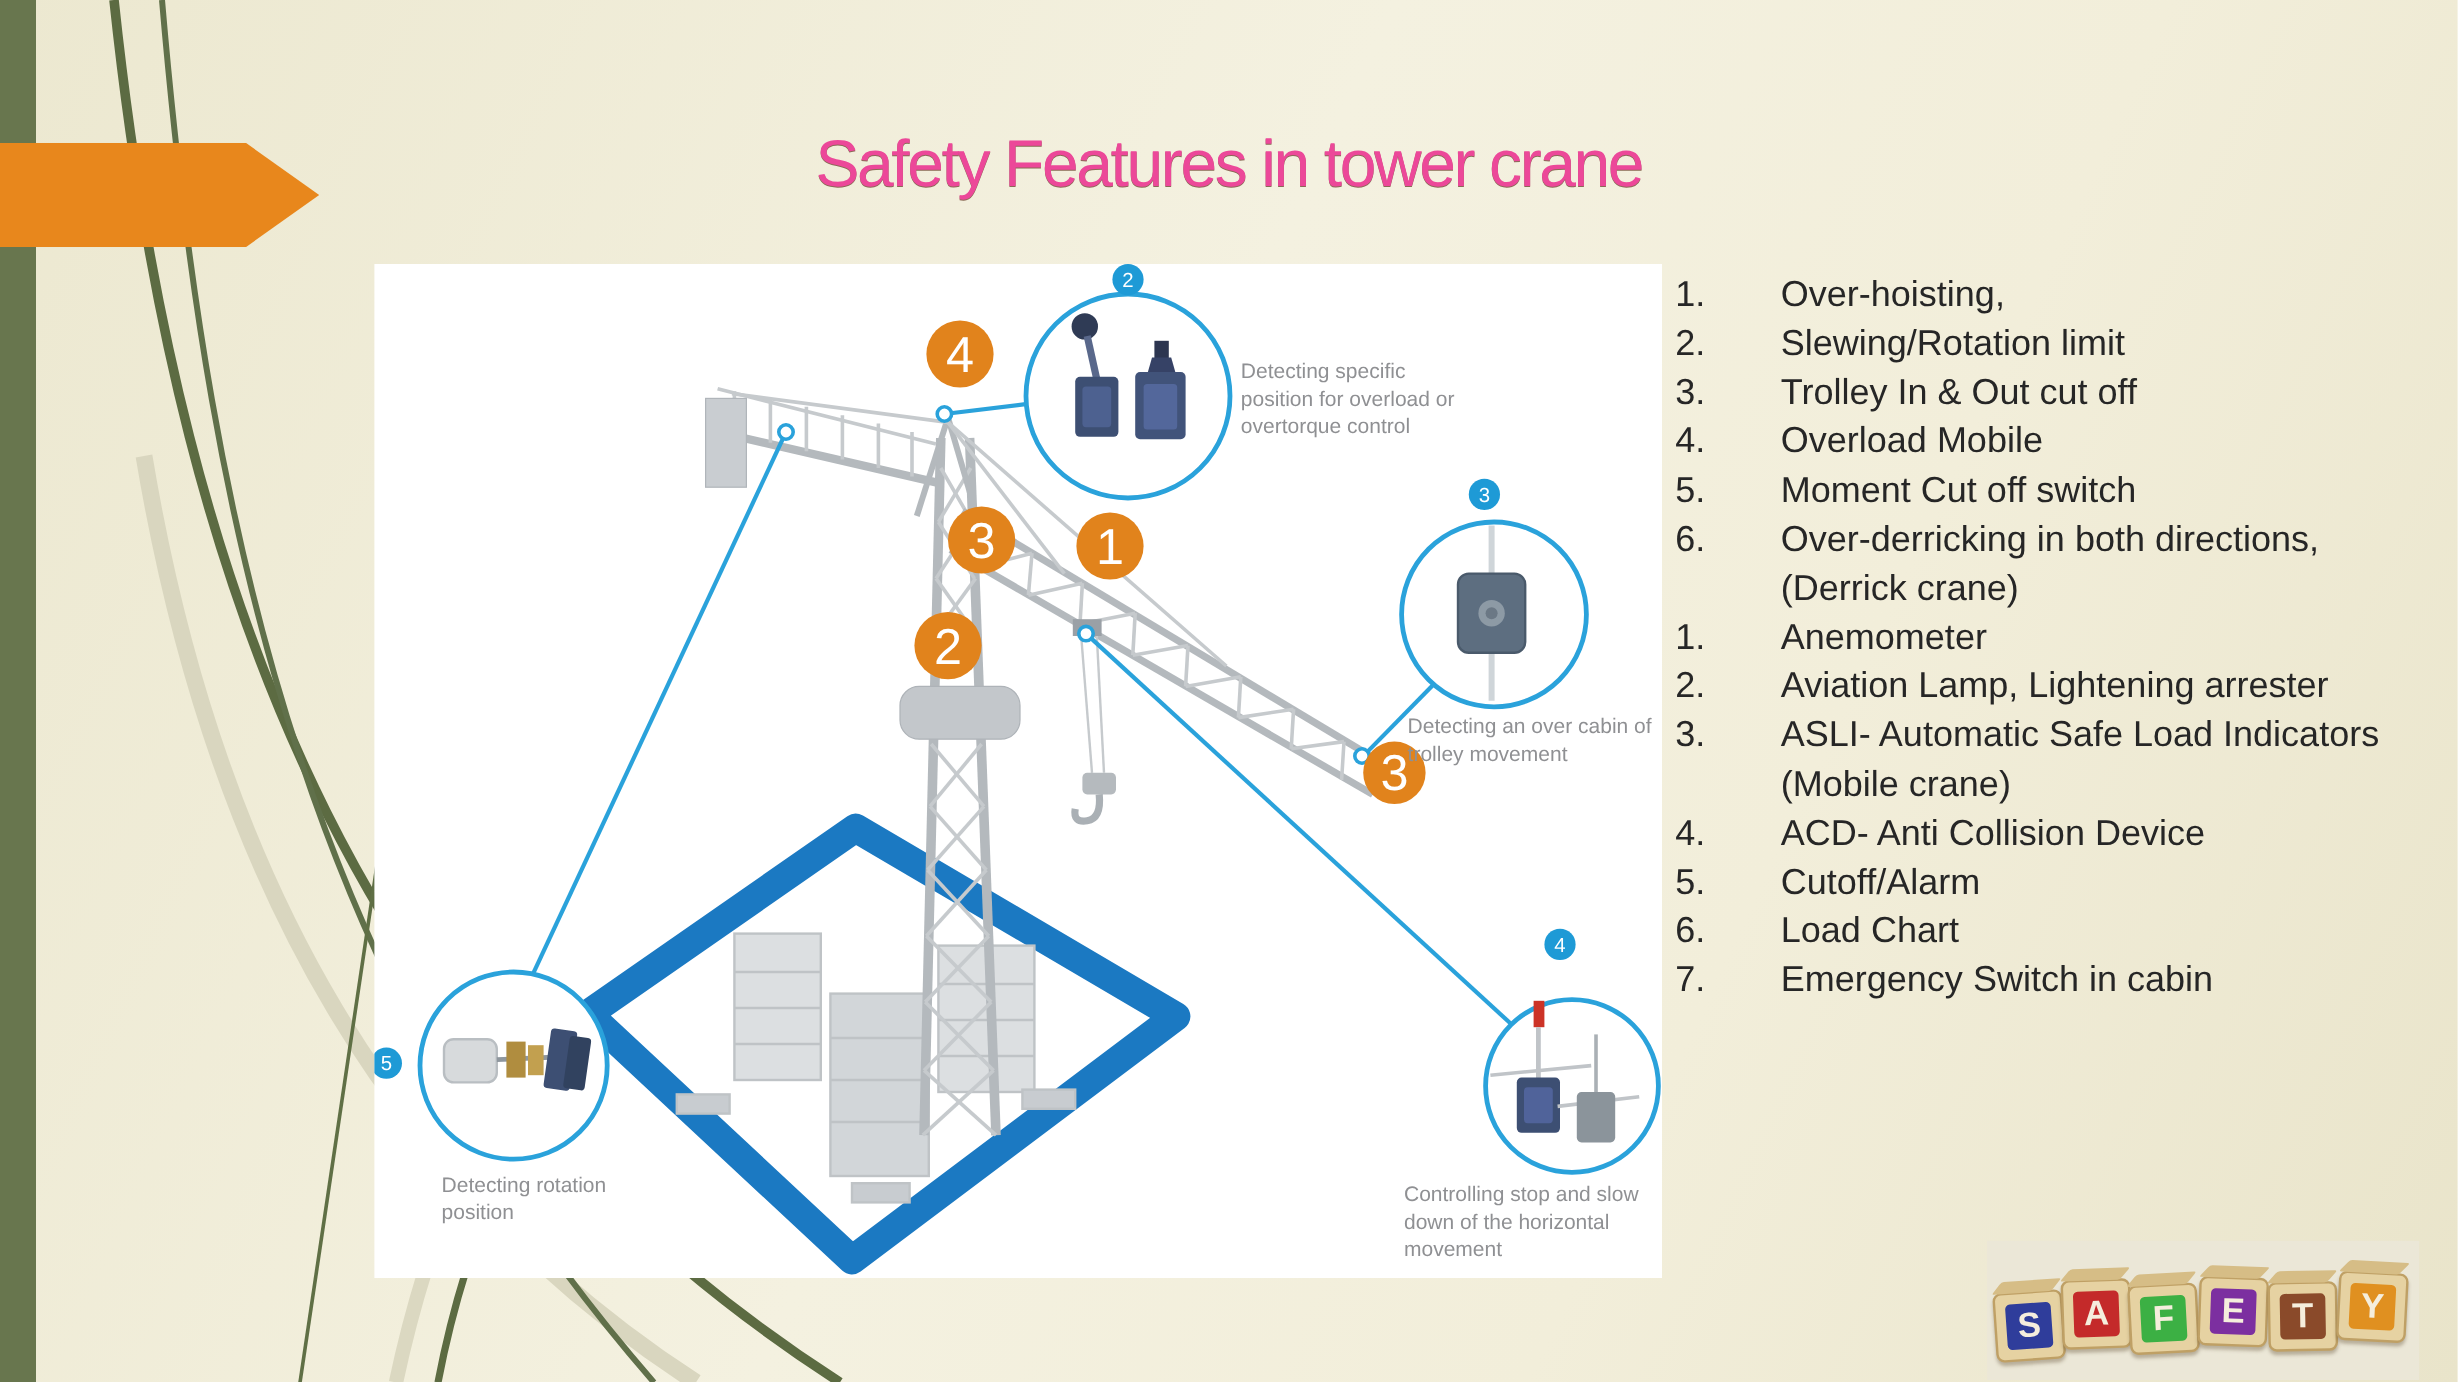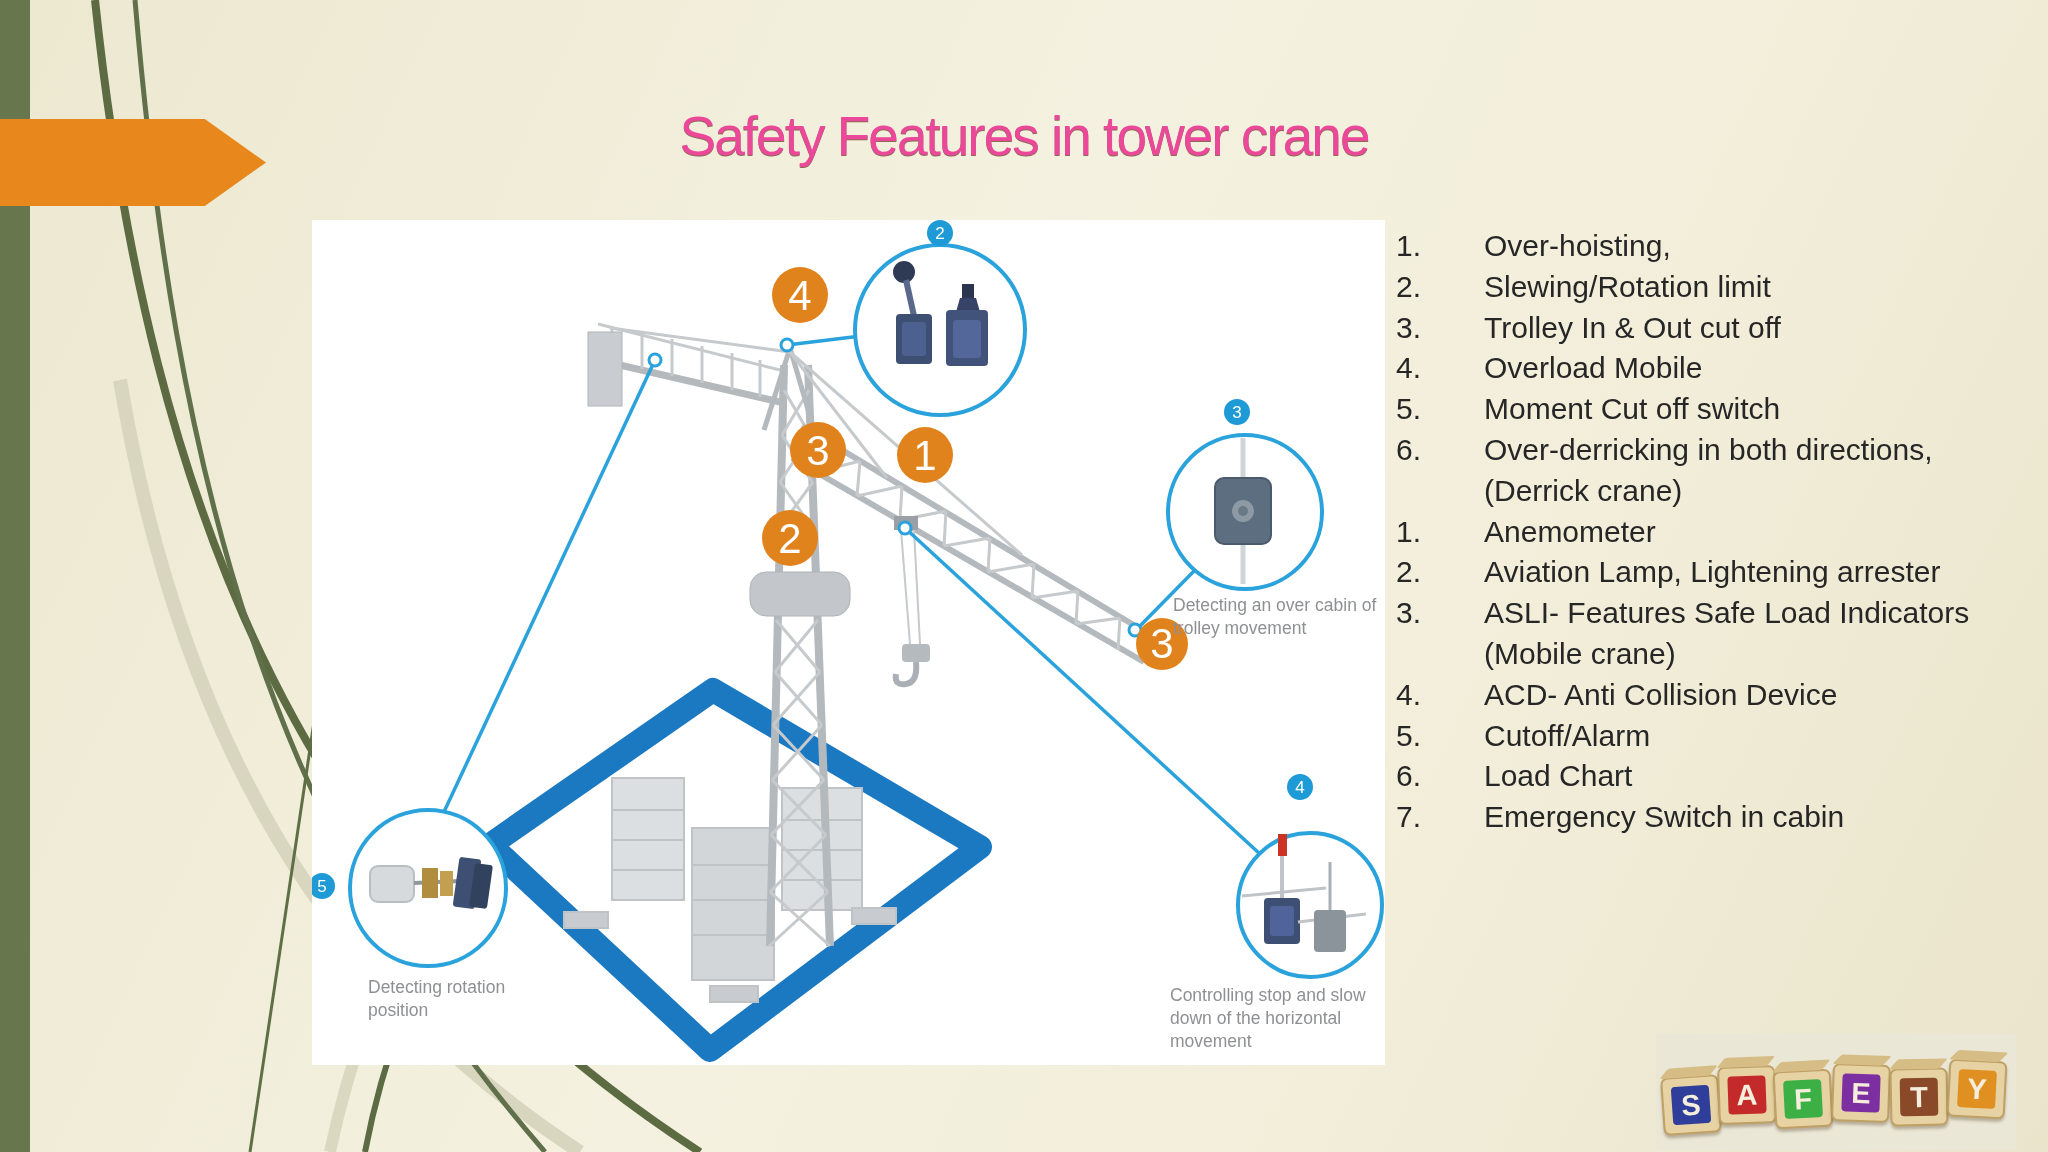--- a/index.html
+++ b/index.html
@@ -259,20 +259,21 @@
       <text x="506" y="245">3</text>
       <circle cx="613" cy="235" r="28" fill="#e1831c"></circle>
       <text x="613" y="250">1</text>
       <circle cx="478" cy="318" r="28" fill="#e1831c"></circle>
       <text x="478" y="333">2</text>
       <circle cx="850" cy="424" r="26" fill="#e1831c"></circle>
       <text x="850" y="438">3</text>
     </g>
   </svg>
 
+  <div class="caption" style="left:722px;top:78px;width:190px;">Detecting specific position for overload or overtorque control</div>
   <div class="caption" style="left:861px;top:374px;width:225px;">Detecting an over cabin of trolley movement</div>
   <div class="caption" style="left:56px;top:756px;width:170px;">Detecting rotation position</div>
   <div class="caption" style="left:858px;top:764px;width:225px;">Controlling stop and slow down of the horizontal movement</div>
 </div>
 
 <div class="abs rightcol">
 
   <div class="li-row">
     <span class="li-num">1.</span>
     <span class="li-text">Over-hoisting,</span>
@@ -302,21 +303,21 @@
   <div class="li-row">
     <span class="li-num">1.</span>
     <span class="li-text">Anemometer</span>
   </div>
   <div class="li-row">
     <span class="li-num">2.</span>
     <span class="li-text">Aviation Lamp, Lightening arrester</span>
   </div>
   <div class="li-row">
     <span class="li-num">3.</span>
-    <span class="li-text">ASLI- Features Safe Load Indicators (Mobile crane)</span>
+    <span class="li-text">ASLI- Automatic Safe Load Indicators (Mobile crane)</span>
   </div>
   <div class="li-row">
     <span class="li-num">4.</span>
     <span class="li-text">ACD- Anti Collision Device</span>
   </div>
   <div class="li-row">
     <span class="li-num">5.</span>
     <span class="li-text">Cutoff/Alarm</span>
   </div>
   <div class="li-row">

